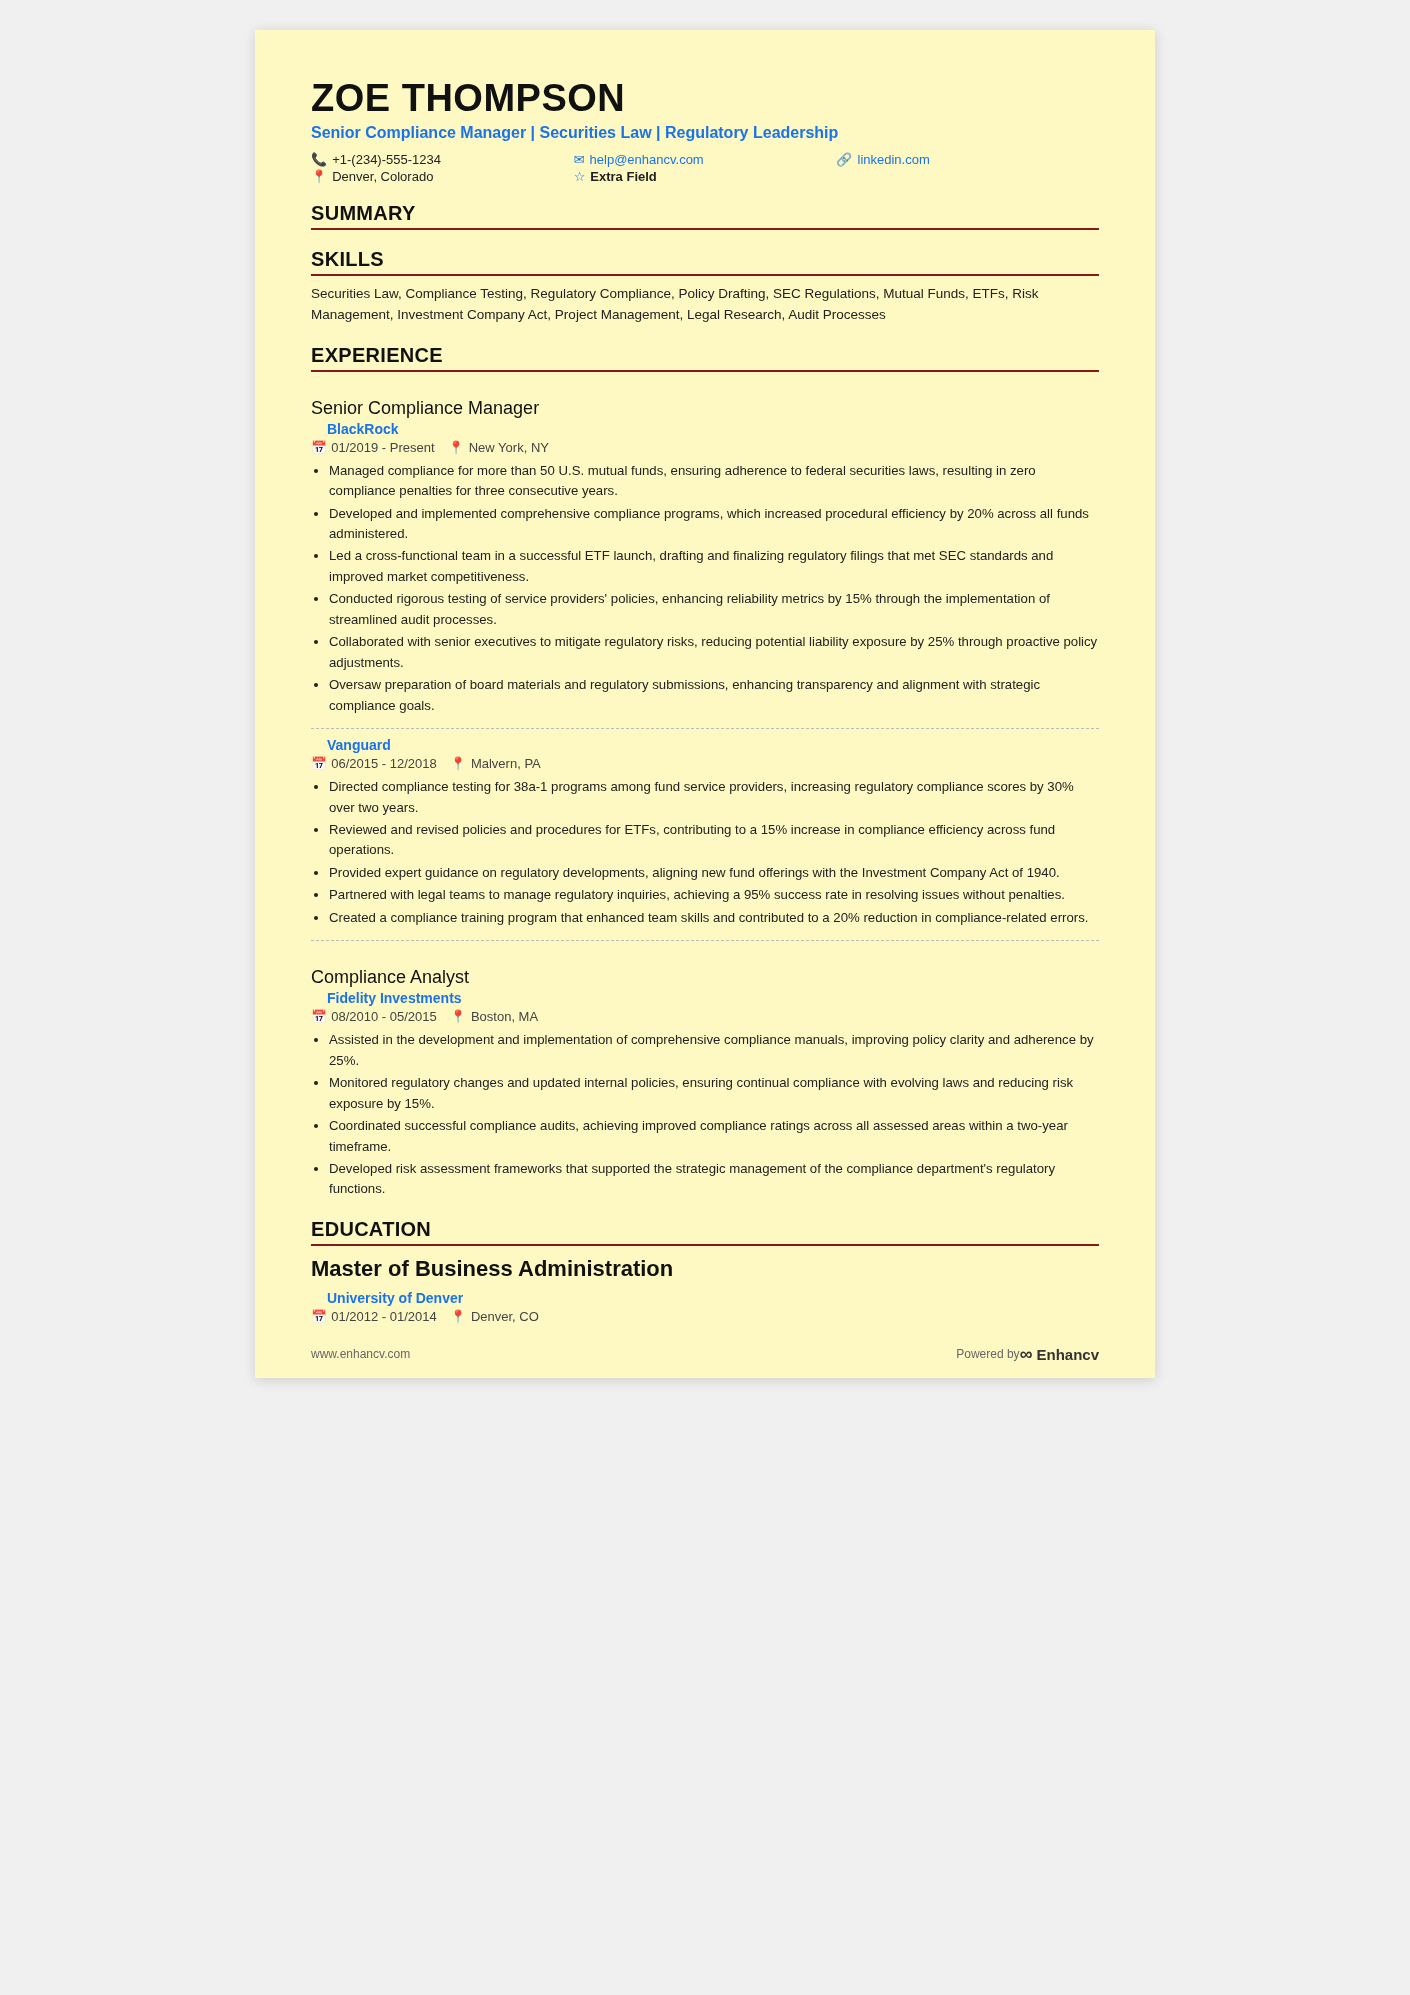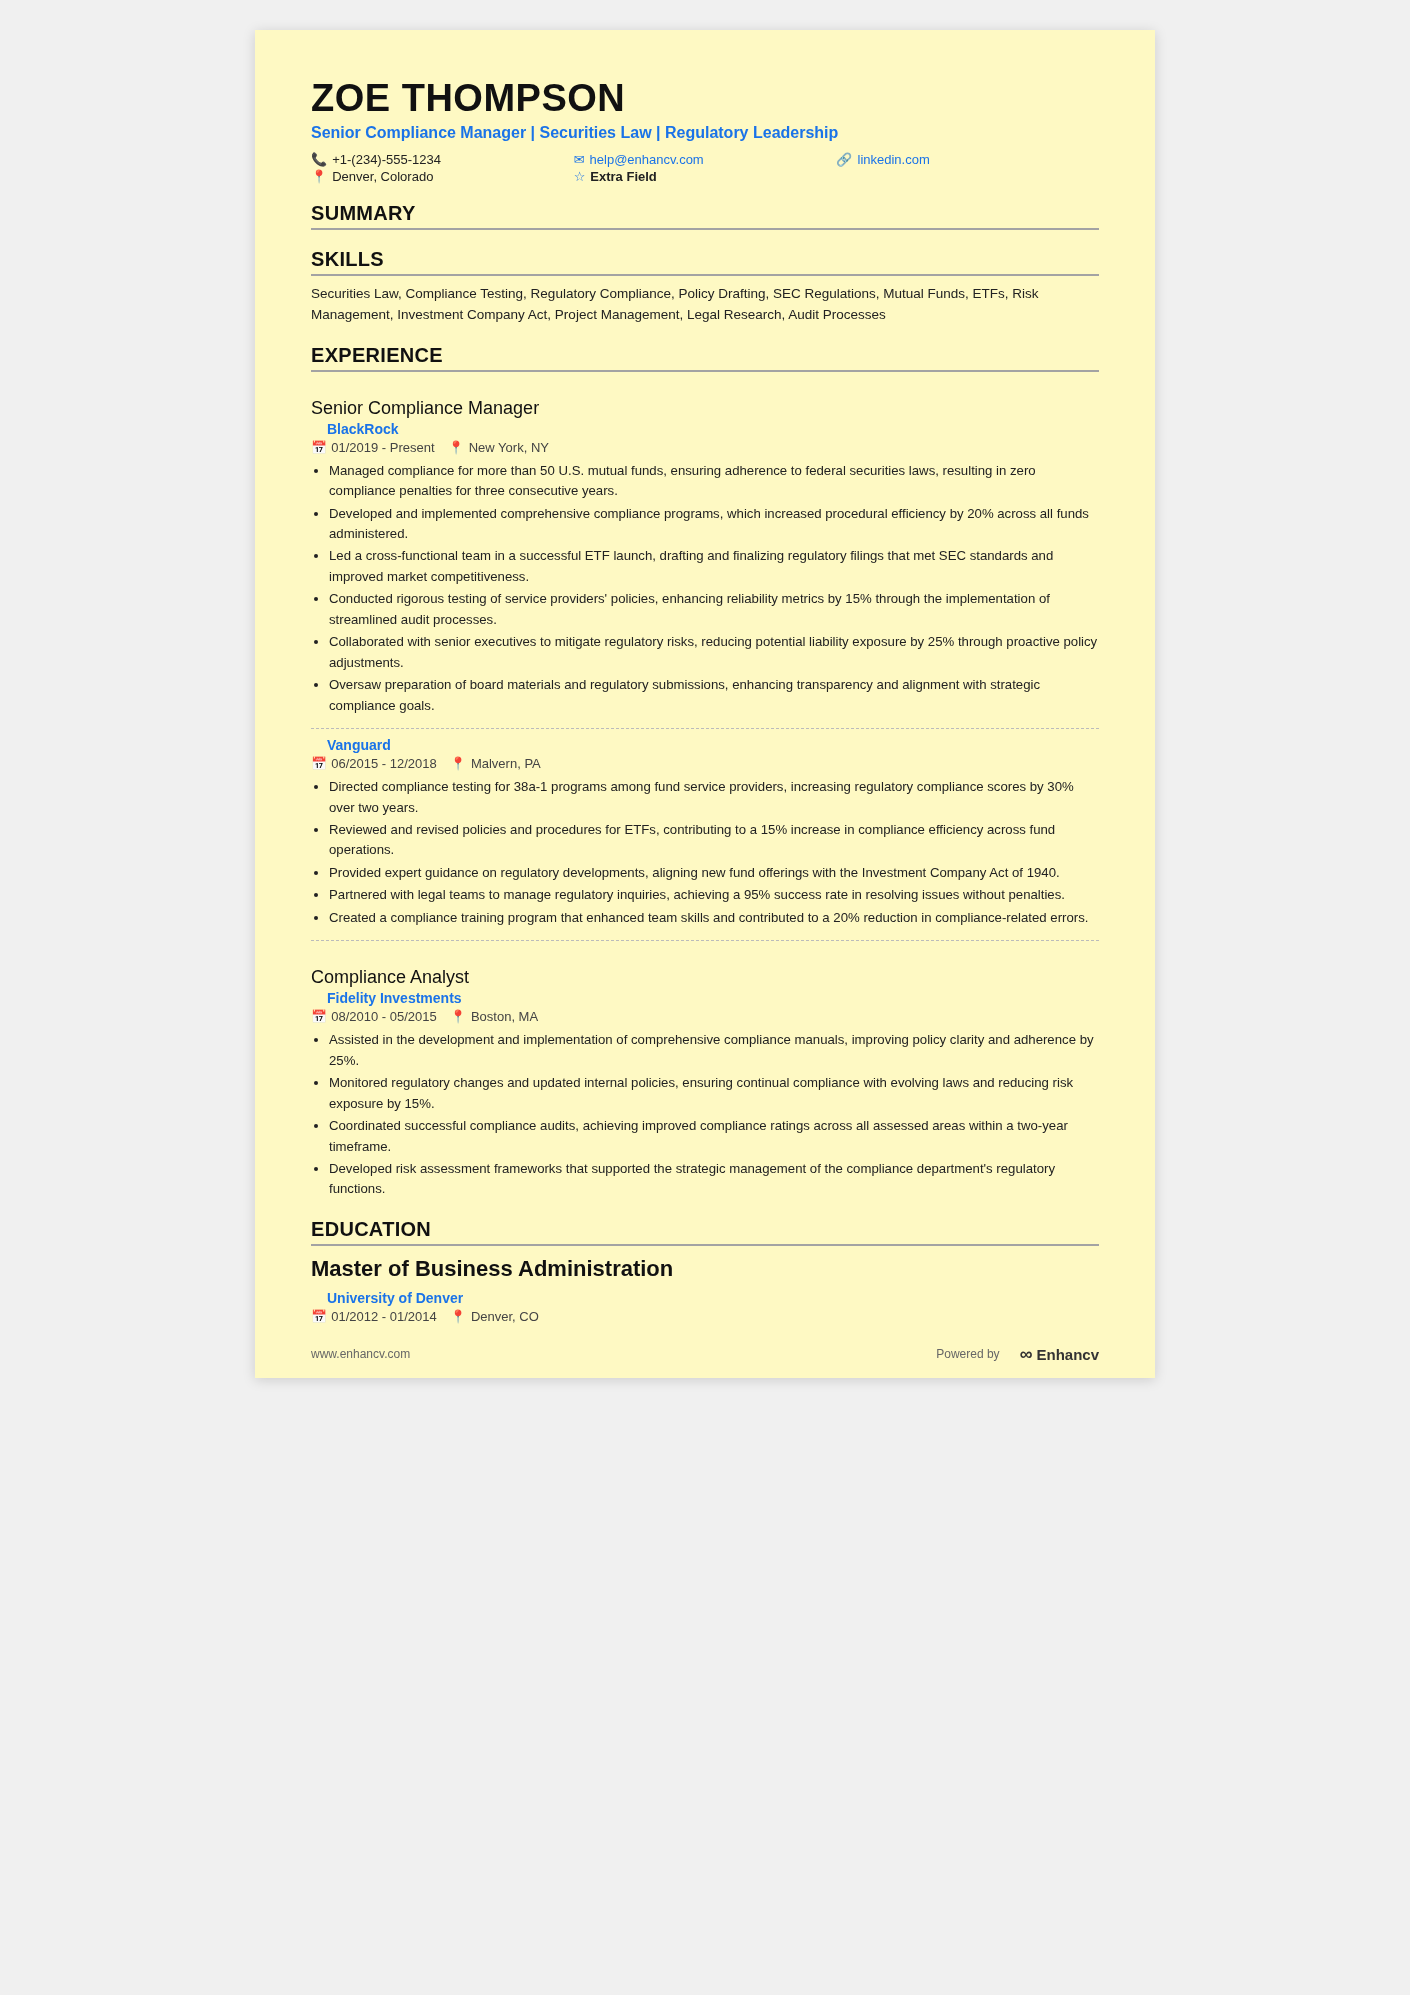--- a/index.html
+++ b/index.html
@@ -54,21 +54,21 @@
       text-decoration: none;
     }
     .section {
       margin-top: 18px;
     }
     .section-title {
       font-size: 20px;
       font-weight: 900;
       color: #111;
       text-transform: uppercase;
-      border-bottom: 2px solid #a3a3a3;
+      border-bottom: 2px solid #7f1d1d;
       padding-bottom: 3px;
       margin-bottom: 8px;
       letter-spacing: 0.3px;
     }
     .section-text {
       font-size: 13.5px;
       color: #222;
       line-height: 1.55;
     }
     .job-title {
@@ -131,21 +131,21 @@
       right: 56px;
       display: flex;
       justify-content: space-between;
       align-items: center;
       font-size: 12px;
       color: #666;
     }
     .footer-brand {
       display: flex;
       align-items: center;
-      gap: 20px;
+      gap: 0;
       font-size: 13px;
       color: #444;
     }
     .footer-brand .powered-by {
       font-size: 12px;
       color: #666;
     }
     .enhancv-logo {
       display: flex;
       align-items: center;

